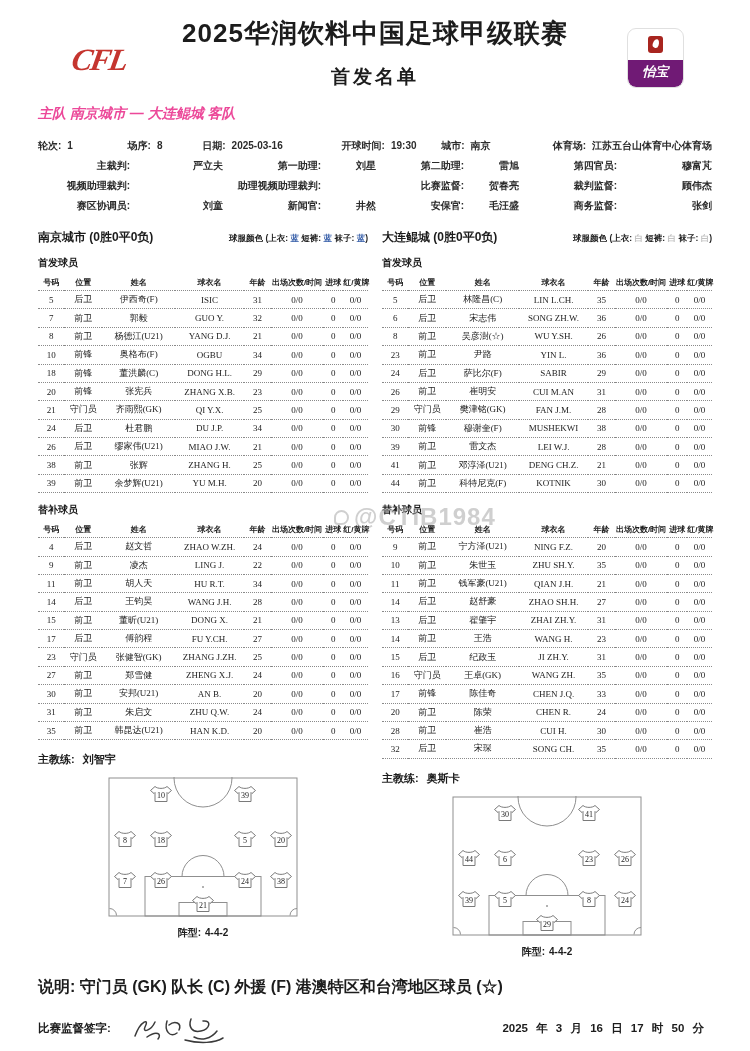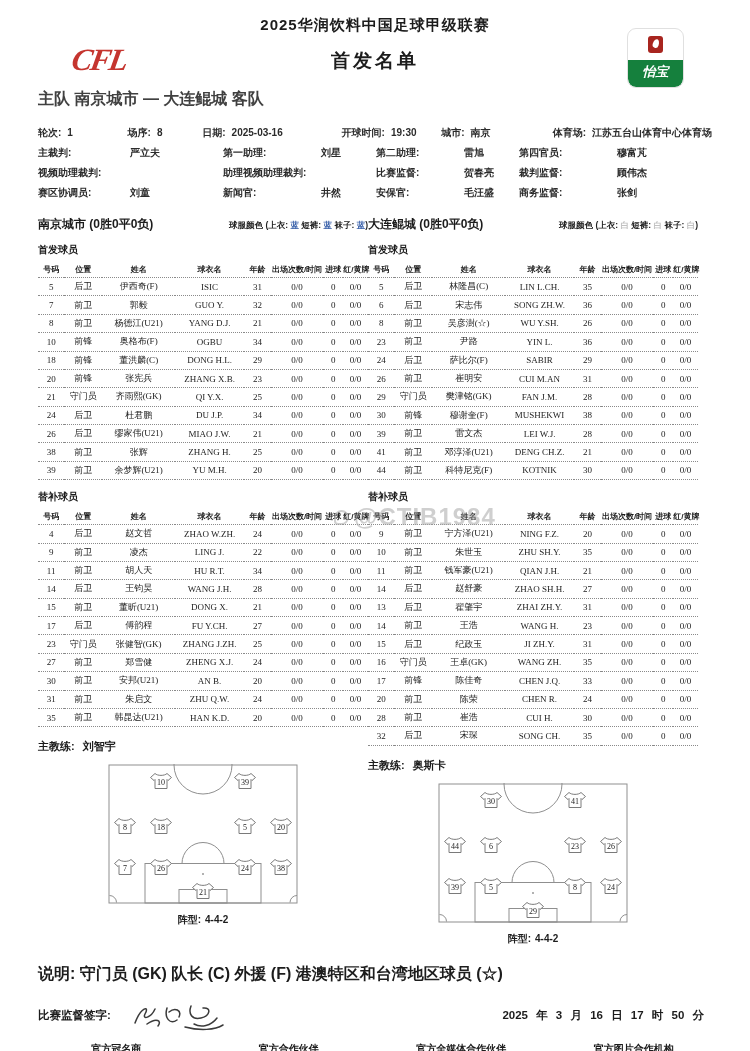--- a/index.html
+++ b/index.html
@@ -3,53 +3,53 @@
 <meta charset="utf-8">
 <style>
   * { box-sizing: border-box; margin: 0; padding: 0; }
   html,body { background:#fff; }
   .page {
     position: relative; width: 750px; height: 1051px; overflow: hidden;
     background: #fff; color: #1c1c1c;
     font-family: "Liberation Sans", sans-serif;
   }
   
-  .hdr-title { text-align:center; font-size:15px; font-weight:bold; padding-top:16px; letter-spacing:1px; }
+  .hdr-title { text-align:center; font-size:26px; font-weight:bold; padding-top:16px; letter-spacing:1px; }
   .hdr-sub   { text-align:center; font-size:19px; font-weight:bold; margin-top:13px; letter-spacing:3px; }
   .cfl-logo {
     position:absolute; left:72px; top:42px; font-size:31px; font-weight:bold; font-style:italic;
     color:#c5352f; letter-spacing:-2px; transform:skewX(-10deg);
     font-family:"Liberation Serif", serif;
   }
   .yibao-badge {
     position:absolute; right:66px; top:28px; width:57px; height:60px;
     border:1px solid #e0e0e0; border-radius:9px; overflow:hidden; background:#fff;
   }
   .yibao-badge .drop {
     width:15px; height:17px; background:#a8251f; margin:7px auto 0; border-radius:3px; position:relative;
   }
   .yibao-badge .drop::after {
     content:""; position:absolute; left:4.5px; top:3px; width:6px; height:9px; background:#fff;
     border-radius:50% 50% 50% 50% / 62% 62% 38% 38%; transform:rotate(18deg);
   }
   .yibao-badge .band {
-    position:absolute; left:0; right:0; bottom:0; height:27px; background:#15803d;
+    position:absolute; left:0; right:0; bottom:0; height:27px; background:#701a75;
     color:#fff; text-align:center; font-weight:bold; font-style:italic; font-size:13px; line-height:24px;
     border-radius:0 0 8px 8px;
   }
   
-  .matchup { margin:15px 0 0 38px; font-size:16px; font-weight:bold; color:#404040; }
+  .matchup { margin:15px 0 0 38px; font-size:14px; font-weight:bold; color:#ec4899;font-style:italic; }
   .info { margin:16px 38px 0; font-size:10px; font-weight:600; color:#2b2b2b; }
   .info-row1 { display:flex; margin-bottom:6px; }
   .info-row1 .pair { white-space:nowrap; }
   .info-row1 .pair .v { margin-left:6px; }
   .p1{width:90px;} .p2{width:75px;} .p3{width:140px;} .p4{width:100px;} .p5{width:112px;} .p6{flex:1;}
-  .info-grid { display:grid; grid-template-columns:92px 93px 98px 55px 88px 55px 98px 1fr; row-gap:6px; }
+  .info-grid { display:grid; grid-template-columns:92px 93px 98px 55px 88px 55px 98px 1fr; row-gap:6px;text-align:right; }
   
-  .teams { display:flex; margin:16px 38px 16px; }
+  .teams { display:flex; gap:14px; margin:16px 38px 16px; }
   .team { width:330px; }
   .team-head { display:flex; justify-content:space-between; align-items:baseline; }
   .team-name { font-size:12px; font-weight:bold; white-space:nowrap; }
   .kit { font-size:8.5px; font-weight:bold; white-space:nowrap; color:#222; }
   .sec-label { font-size:10px; font-weight:bold; margin-top:10px; }
   table { width:100%; border-collapse:collapse; margin-top:5px; table-layout:fixed; }
   th { font-size:8px; font-weight:bold; padding:2px 0; border-bottom:1px dotted #8a8a8a; white-space:nowrap; overflow:visible; }
   td { font-size:9px; font-family:"Liberation Serif", serif; text-align:center; padding:2.2px 0;
        border-bottom:1px dotted #8a8a8a; white-space:nowrap; color:#222; }
   col.c1{width:8%;} col.c2{width:11.5%;} col.c3{width:22%;} col.c4{width:21%;}

